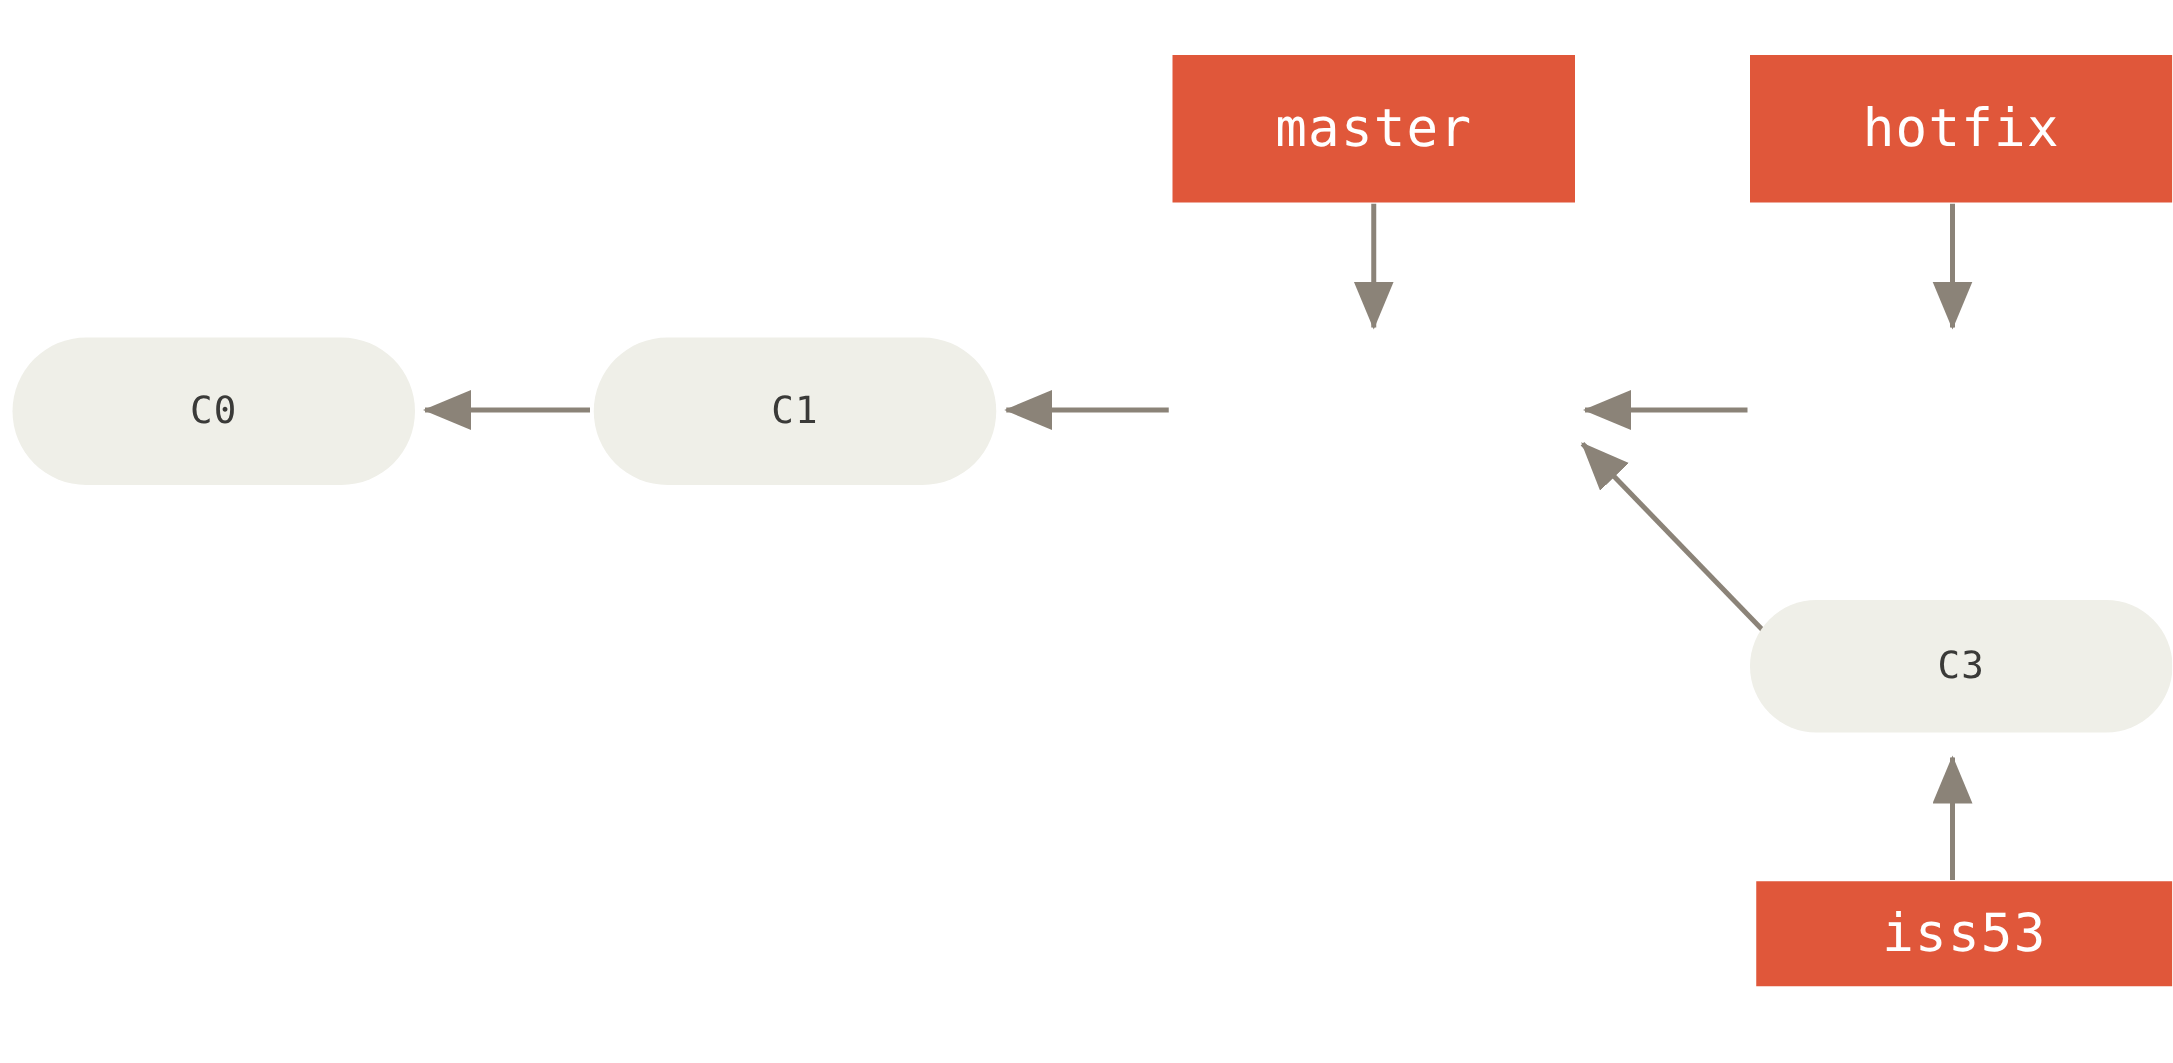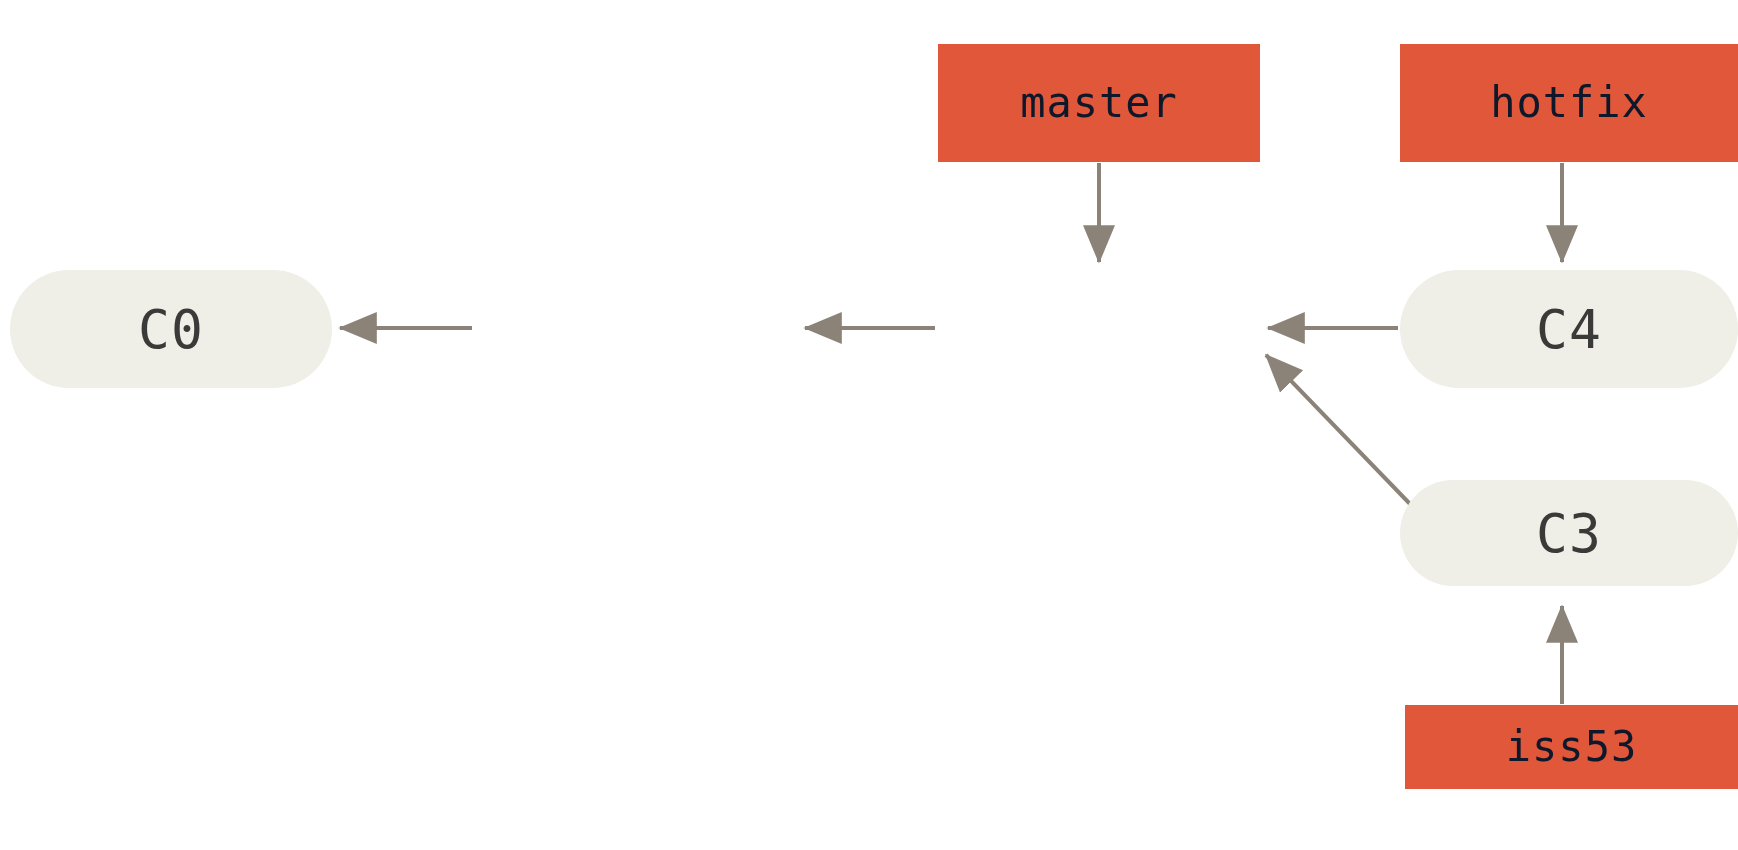--- a/index.html
+++ b/index.html
@@ -30,39 +30,39 @@
     position: absolute;
     background: #EFEFE8;
     border-radius: 60px;
     display: flex;
     align-items: center;
     justify-content: center;
     box-sizing: border-box;
   }
   .commit-label {
     font-family: "DejaVu Sans Mono", monospace;
-    font-size: 53px;
+    font-size: 30px;
     color: #3A3A38;
     letter-spacing: 1px;
     line-height: 1;
     user-select: none;
     text-align: center;
   }
   .branch-box {
     position: absolute;
     background: #E0573A;
     display: flex;
     align-items: center;
     justify-content: center;
     box-sizing: border-box;
   }
   .branch-label {
     font-family: "DejaVu Sans Mono", monospace;
     font-size: 42px;
-    color: #0f172a;
+    color: #ffffff;
     letter-spacing: 1px;
     line-height: 1;
     user-select: none;
   }
 </style>
 </head>
 <body>
 
 <div id="canvas">
 
@@ -99,25 +99,25 @@
 
     <g>
       <line x1="1562" y1="704" x2="1562" y2="606" stroke="#8B8378" stroke-width="4" marker-end="url(#arrowhead)"></line>
     </g>
   </svg>
 
   <div class="commit-node" style="left:10px; top:270px; width:322px; height:118px;">
     <span class="commit-label">C0</span>
   </div>
 
+  <div class="commit-node" style="left:475px; top:270px; width:322px; height:118px;">
+    <span class="commit-label">C1</span>
+  </div>
 
 
-  <div class="commit-node" style="left:1400px; top:270px; width:338px; height:118px;">
-    <span class="commit-label">C4</span>
-  </div>
 
   <div class="commit-node" style="left:1400px; top:480px; width:338px; height:106px;">
     <span class="commit-label">C3</span>
   </div>
 
   <div class="branch-box" style="left:938px; top:44px; width:322px; height:118px;">
     <span class="branch-label">master</span>
   </div>
 
   <div class="branch-box" style="left:1400px; top:44px; width:338px; height:118px;">

